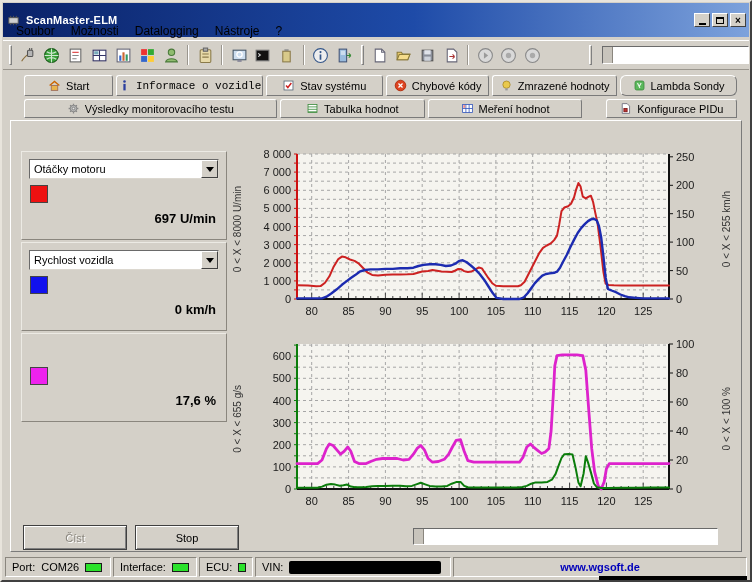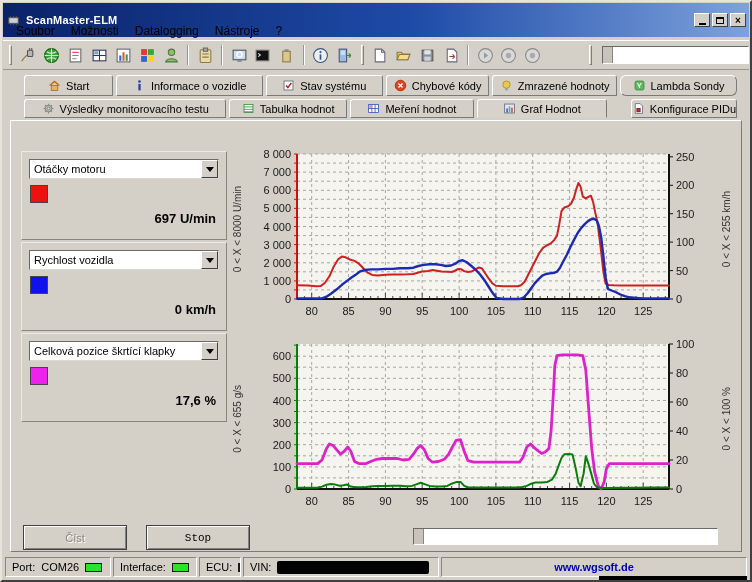--- a/index.html
+++ b/index.html
@@ -71,21 +71,21 @@
   .chart-row + .chart-row { margin-top:6px; }
   .vlabel { width:16px; height:160px; display:flex; align-items:center; justify-content:center;
     font-size:10px; color:#333; }
   .vlabel.right { width:22px; }
   .vlabel span { writing-mode:vertical-rl; transform:rotate(180deg); white-space:nowrap; }
 
   .btn { position:absolute; width:104px; height:25px; top:404px; background:#d4d0c8; font-size:11px;
     border:1px solid #404040; box-shadow:inset 1px 1px 0 #fff, inset -1px -1px 0 #808080;
     font-family:"Liberation Sans",sans-serif; }
   .btn.disabled { color:#8a867e; text-shadow:1px 1px 0 #fff; }
-  #btn-read { left:12px; } #btn-stop { left:135px;font-family:Liberation Mono, monospace; }
+  #btn-read { left:12px; } #btn-stop { left:124px; }
 
   .progressbar { position:absolute; top:407px; left:402px; width:305px; height:17px; background:#fff;
     border:1px solid; border-color:#6a6a6a #fff #fff #6a6a6a; display:flex; }
   .progress-handle { width:10px; height:100%; background:#c8c4bc; border-right:1px solid #8a867e; }
 
   
   .statusbar { position:absolute; left:1px; right:1px; top:554px; height:22px; display:flex; gap:2px;
     padding:1px 2px; font-size:11px; align-items:stretch; }
   .sb-cell { border:1px solid; border-color:#8a867e #fff #fff #8a867e; display:flex;
     align-items:center; padding:0 6px; gap:6px; white-space:nowrap; }
@@ -319,21 +319,21 @@
           <span class="tab-icon">
             <svg viewBox="0 0 16 16" width="13" height="13">
               <g stroke-width="1">
                 <path d="M2 8l6-5 6 5" fill="none" stroke="#c60" stroke-width="1.6"></path>
                 <rect x="4" y="8" width="8" height="6" fill="#e9b44c" stroke="#965"></rect>
               </g>
             </svg>
           </span>
           <span>Start</span>
         </div>
-        <div class="tab" style="flex: 1.63 1 0px;">
+        <div class="tab" style="flex: 1.63 1 0px; font-family: Liberation Mono, monospace;">
           <span class="tab-icon">
             <svg viewBox="0 0 16 16" width="13" height="13">
               <g stroke-width="1">
                 <circle cx="8" cy="3" r="1.6" fill="#2b3f9e"></circle>
                 <rect x="6.6" y="6" width="2.8" height="8" fill="#2b3f9e"></rect>
               </g>
             </svg>
           </span>
           <span>Informace o vozidle</span>
         </div>
@@ -410,33 +410,20 @@
           <span class="tab-icon">
             <svg viewBox="0 0 16 16" width="13" height="13">
               <g stroke-width="1">
                 <rect x="2" y="3" width="12" height="10" fill="#fff" stroke="#35b"></rect>
                 <path d="M6 3v10M10 3v10M2 8h12" stroke="#35b"></path>
                 <rect x="2.8" y="3.8" width="2.4" height="3.4" fill="#e88"></rect>
               </g>
             </svg>
           </span>
           <span>Meření hodnot</span>
-        </div>
-        <div class="tab active" style="flex: 1.36 1 0px;">
-          <span class="tab-icon">
-            <svg viewBox="0 0 16 16" width="13" height="13">
-              <g stroke-width="1">
-                <rect x="2" y="2.5" width="12" height="11" fill="#dfe6f2" stroke="#667"></rect>
-                <rect x="4" y="8" width="2" height="5" fill="#36c"></rect>
-                <rect x="7" y="5.5" width="2" height="7.5" fill="#6a9"></rect>
-                <rect x="10" y="7" width="2" height="6" fill="#c55"></rect>
-              </g>
-            </svg>
-          </span>
-          <span>Graf Hodnot</span>
         </div>
         <div class="tab" style="flex: 1.09 1 0px; margin-left: 21px;">
           <span class="tab-icon">
             <svg viewBox="0 0 16 16" width="13" height="13">
               <g stroke-width="1">
                 <path d="M4 2h6l3 3v9H4z" fill="#fff" stroke="#667"></path>
                 <rect x="6" y="8" width="4" height="4" fill="#b33" stroke="#711"></rect>
               </g>
             </svg>
           </span>
@@ -462,26 +449,20 @@
         <div class="combo">
           <span class="combo-text">Rychlost vozidla</span>
           <span class="combo-btn">
               <span class="arrow"></span>
             </span>
         </div>
         <div class="swatch" style="background: rgb(17, 17, 238);"></div>
         <div class="param-value">0 km/h</div>
       </div>
       <div class="param">
-        <div class="combo">
-          <span class="combo-text">Celková pozice škrtící klapky</span>
-          <span class="combo-btn">
-              <span class="arrow"></span>
-            </span>
-        </div>
         <div class="swatch" style="background: rgb(238, 34, 238);"></div>
         <div class="param-value">17,6 %</div>
       </div>
     </div>
 
     <div class="chart-col">
       <div class="chart-row">
         <div class="vlabel">
             <span>0 &lt; X &lt; 8000 U/min</span>
           </div>
@@ -768,21 +749,21 @@
   <div class="statusbar">
     <div class="sb-cell" style="width:106px">
       <span>Port:</span>
       <span>COM26</span>
       <span class="led" style="background: rgb(43, 226, 43);"></span>
     </div>
     <div class="sb-cell" style="width:84px">
       <span>Interface:</span>
       <span class="led" style="background: rgb(43, 226, 43);"></span>
     </div>
-    <div class="sb-cell" style="width:42px">
+    <div class="sb-cell" style="width:54px">
       <span>ECU:</span>
       <span class="led" style="background: rgb(43, 226, 43);"></span>
     </div>
     <div class="sb-cell" style="width:196px">
       <span>VIN:</span>
       <span class="vin-redaction"></span>
     </div>
     <div class="sb-cell sb-site">www.wgsoft.de</div>
   </div>
 

